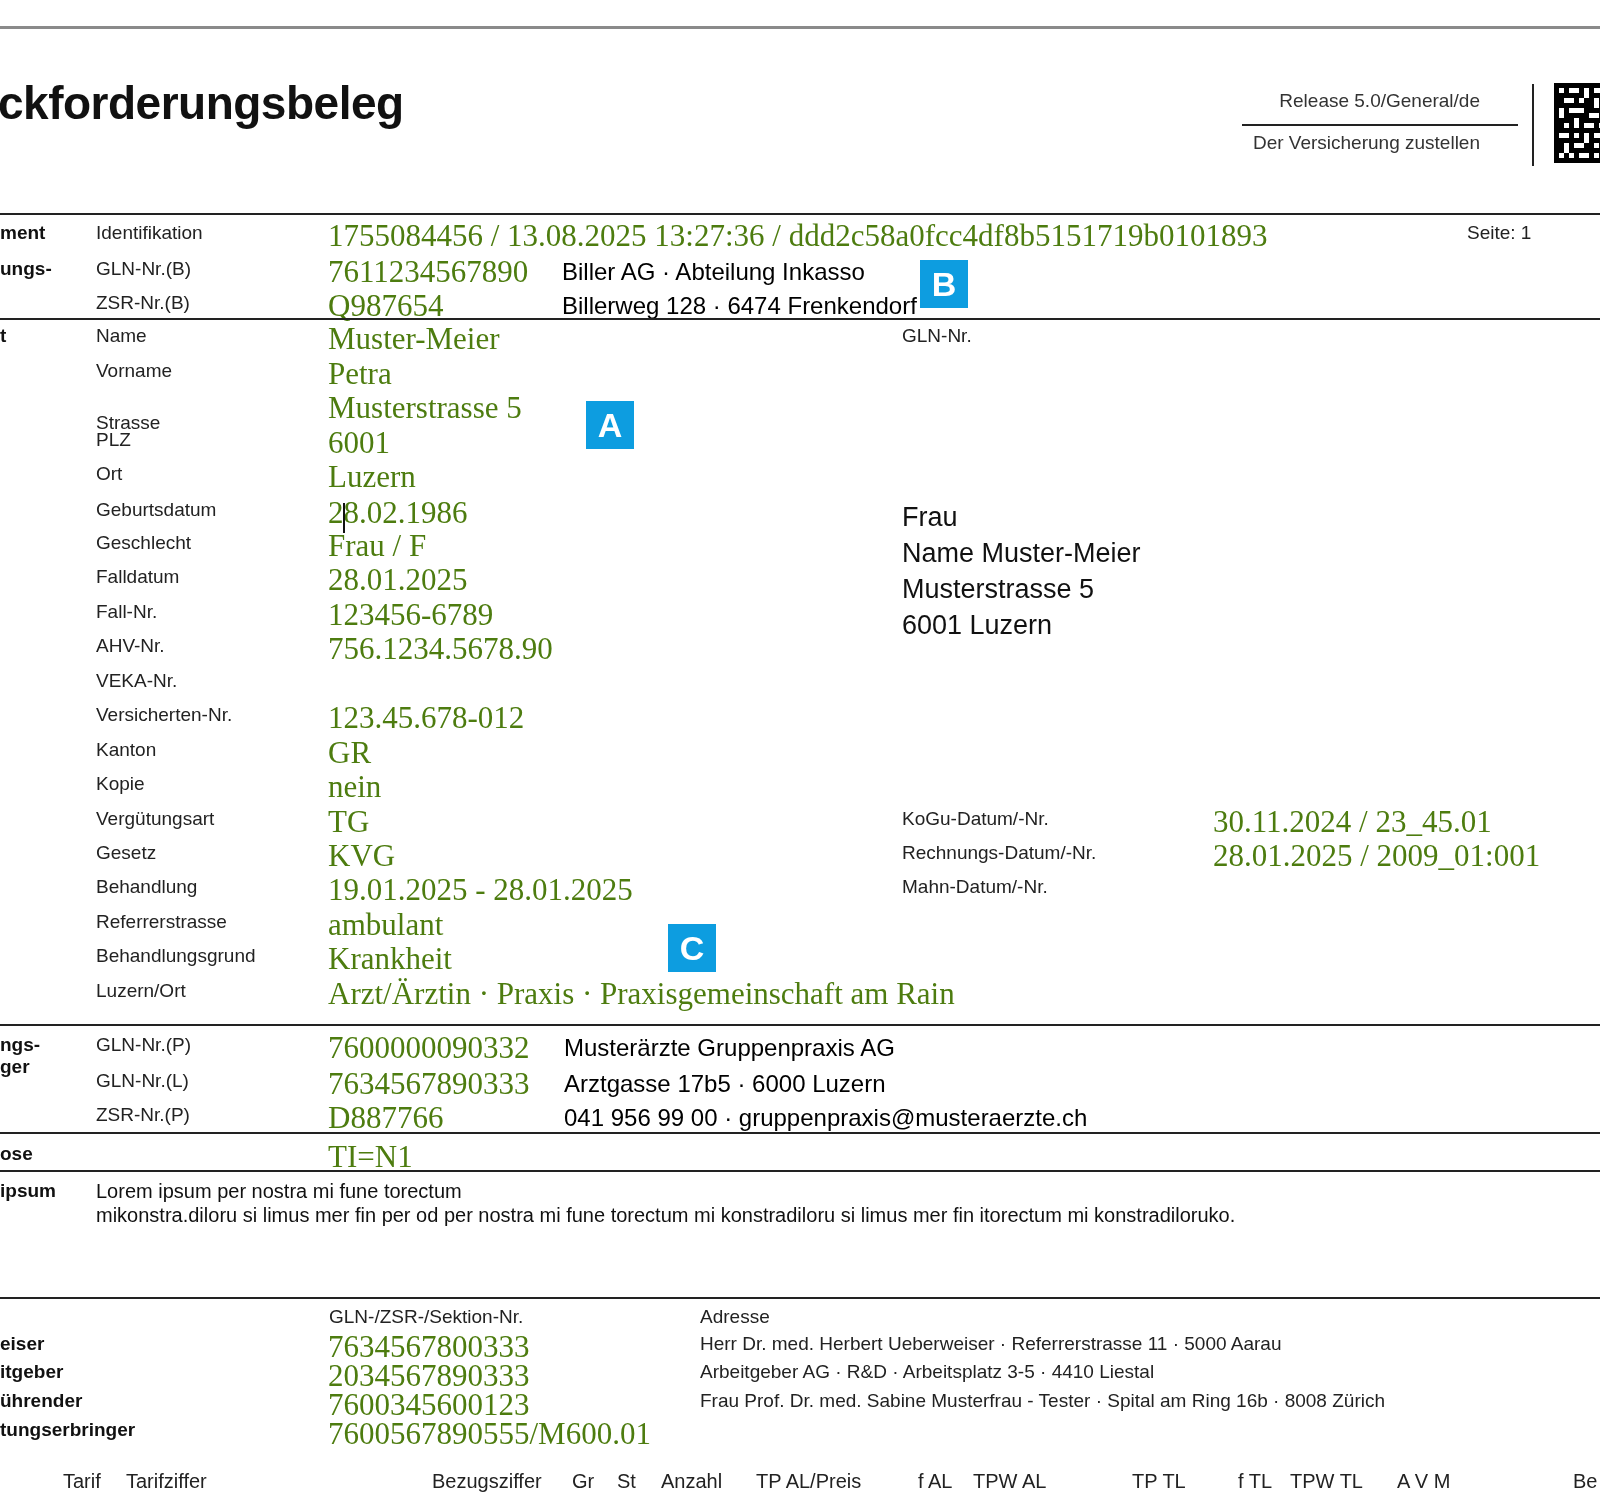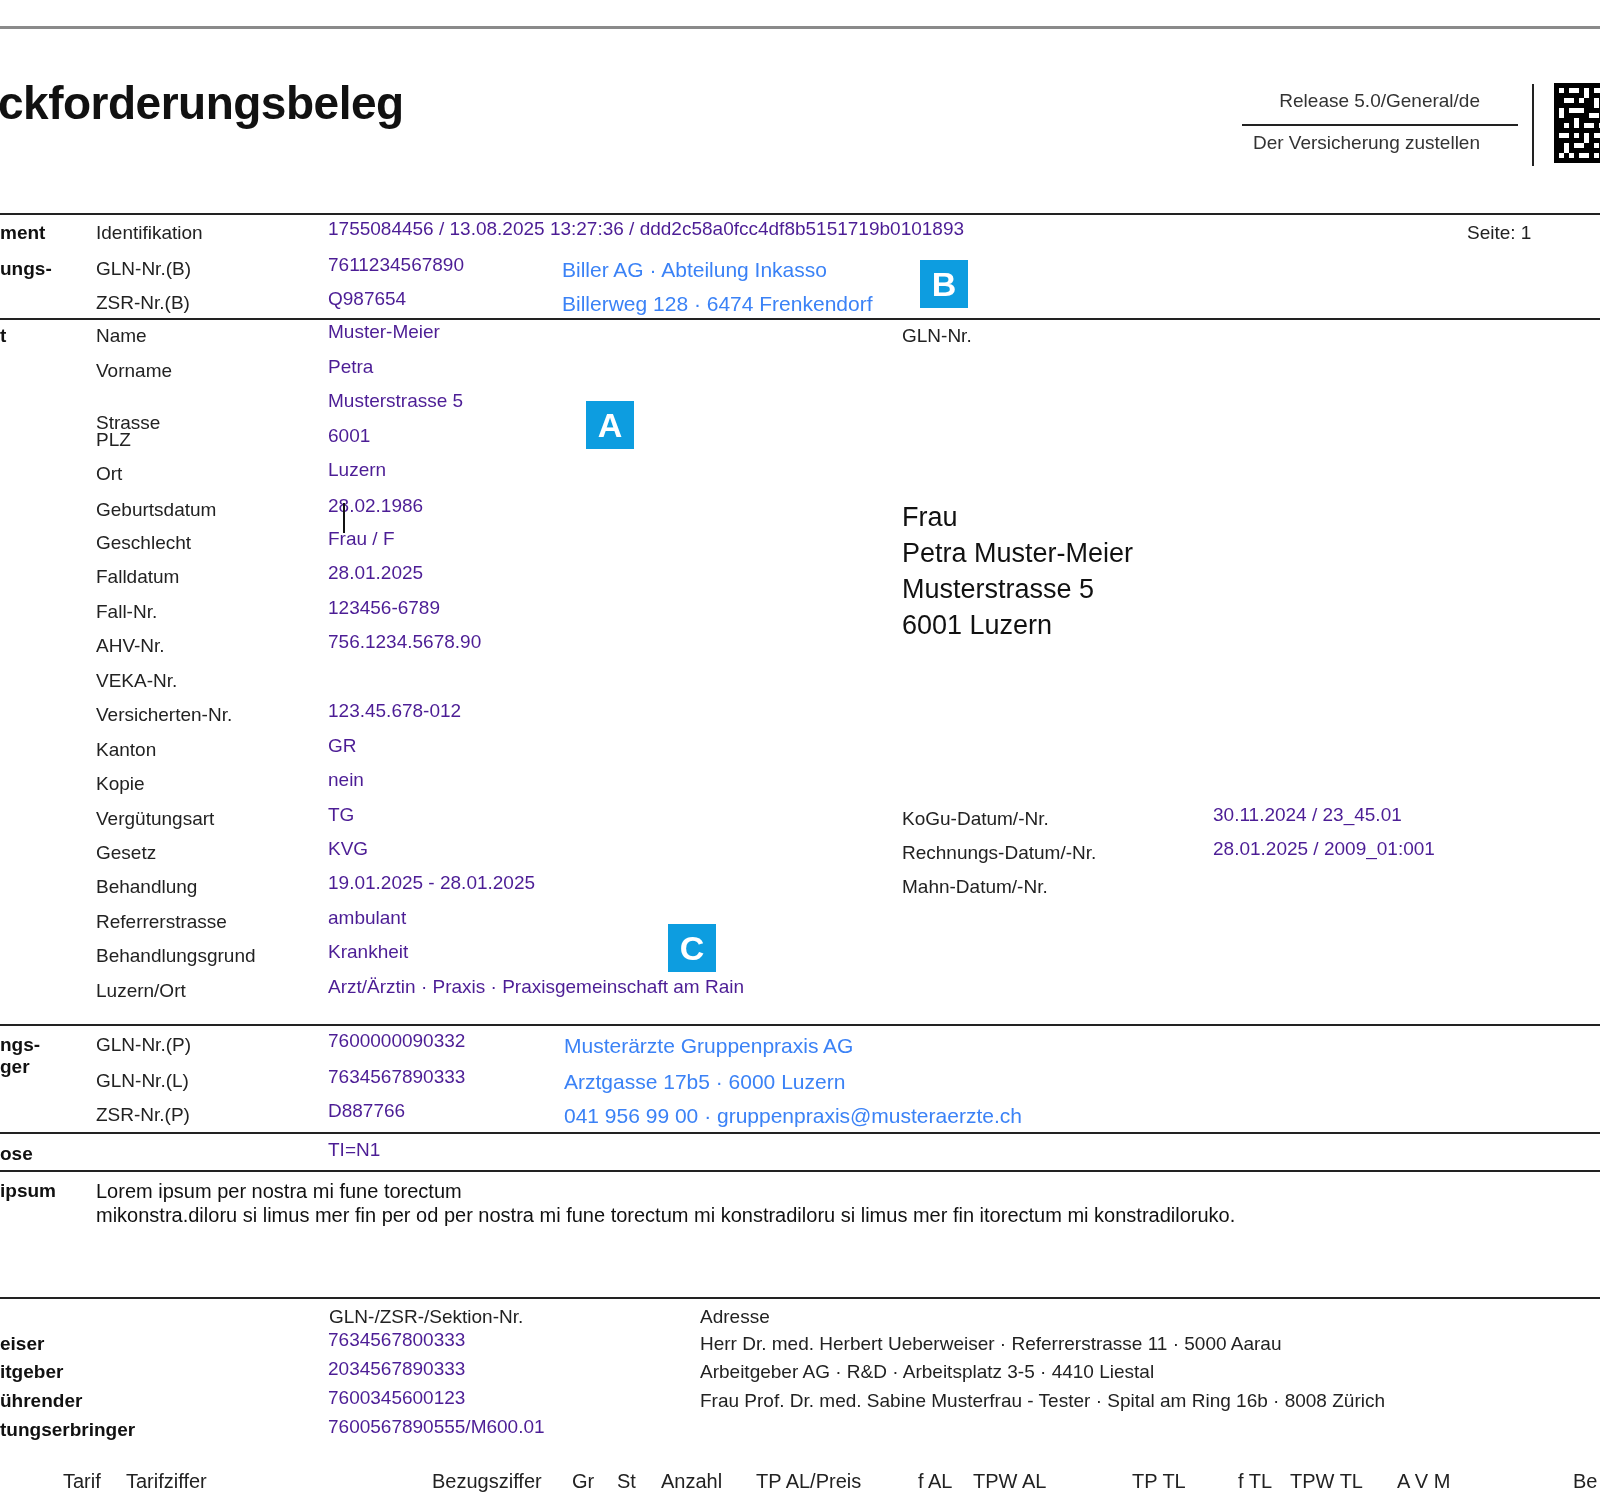--- a/index.html
+++ b/index.html
@@ -11,22 +11,22 @@
   .topline { position:absolute; left:0; top:26px; width:1600px; height:3px; background:#8a8a8a; }
   .title { left:-2px; top:76px; font-size:46px; font-weight:bold; letter-spacing:-0.5px; color:#111; }
   .release { right:120px; top:90px; font-size:19px; color:#333; text-align:right; }
   .release-line { position:absolute; left:1242px; top:124px; width:276px; height:2px; background:#222; }
   .deliver { right:120px; top:132px; font-size:19px; color:#333; text-align:right; }
   .vsep { position:absolute; left:1532px; top:84px; width:2px; height:82px; background:#222; }
   .qr { position:absolute; left:1554px; top:82px; width:60px; height:82px; }
   .hline { position:absolute; left:0; width:1600px; height:2px; background:#222; }
   .sect { font-size:19px; font-weight:bold; color:#111; }
   .lbl { font-size:19px; color:#222; }
-  .val { font-size:19px; color:#4c1d95; }
-  .sub { font-size:21px; color:#3b82f6; }
+  .val { font-size:31px; color:#4d7c0f;font-family:Liberation Serif, serif; }
+  .sub { font-size:24px; color:#000000; }
   .badge {
     position:absolute; width:48px; height:48px; background:#0d9de0; color:#fff;
     font-size:34px; font-weight:bold; text-align:center; line-height:48px;
   }
   .cursor { position:absolute; left:343px; top:503px; width:2px; height:30px; background:#111; }
   .addr { font-size:27px; color:#111; }
   .remark { font-size:20px; color:#111; }
   .th { font-size:20px; color:#222; }
 </style>
 </head>
@@ -130,21 +130,21 @@
 <div class="abs lbl" style="left:96px;top:945px">Behandlungsgrund</div>
 <div class="abs val" style="left:328px;top:941px">Krankheit</div>
 <div class="abs lbl" style="left:96px;top:980px">Luzern/Ort</div>
 <div class="abs val" style="left:328px;top:976px">Arzt/Ärztin · Praxis · Praxisgemeinschaft am Rain</div>
 
 <div class="badge" style="left:586px;top:401px">A</div>
 <div class="badge" style="left:668px;top:924px">C</div>
 
 <div class="abs lbl" style="left:902px;top:325px">GLN-Nr.</div>
 <div class="abs addr" style="left:902px;top:502px">Frau</div>
-<div class="abs addr" style="left:902px;top:538px">Petra Muster-Meier</div>
+<div class="abs addr" style="left:902px;top:538px">Name Muster-Meier</div>
 <div class="abs addr" style="left:902px;top:574px">Musterstrasse 5</div>
 <div class="abs addr" style="left:902px;top:610px">6001 Luzern</div>
 
 <div class="abs lbl" style="left:902px;top:808px">KoGu-Datum/-Nr.</div>
 <div class="abs val" style="left:1213px;top:804px">30.11.2024 / 23_45.01</div>
 <div class="abs lbl" style="left:902px;top:842px">Rechnungs-Datum/-Nr.</div>
 <div class="abs val" style="left:1213px;top:838px">28.01.2025 / 2009_01:001</div>
 <div class="abs lbl" style="left:902px;top:876px">Mahn-Datum/-Nr.</div>
 
 <div class="hline" style="top:1024px"></div>

